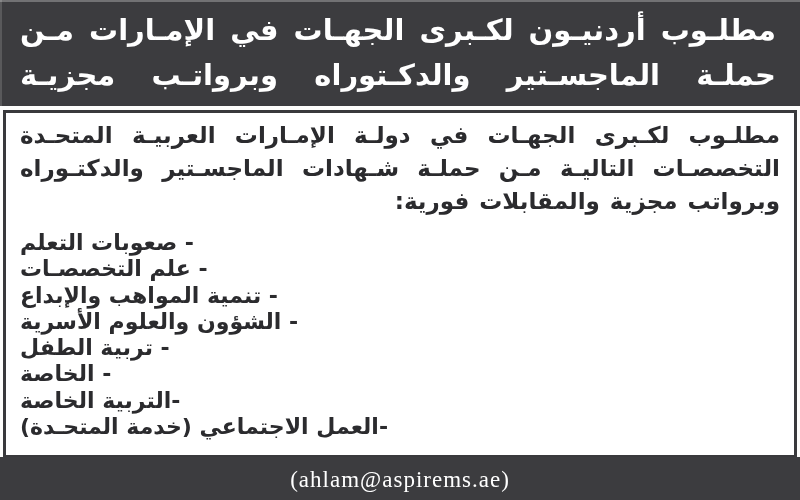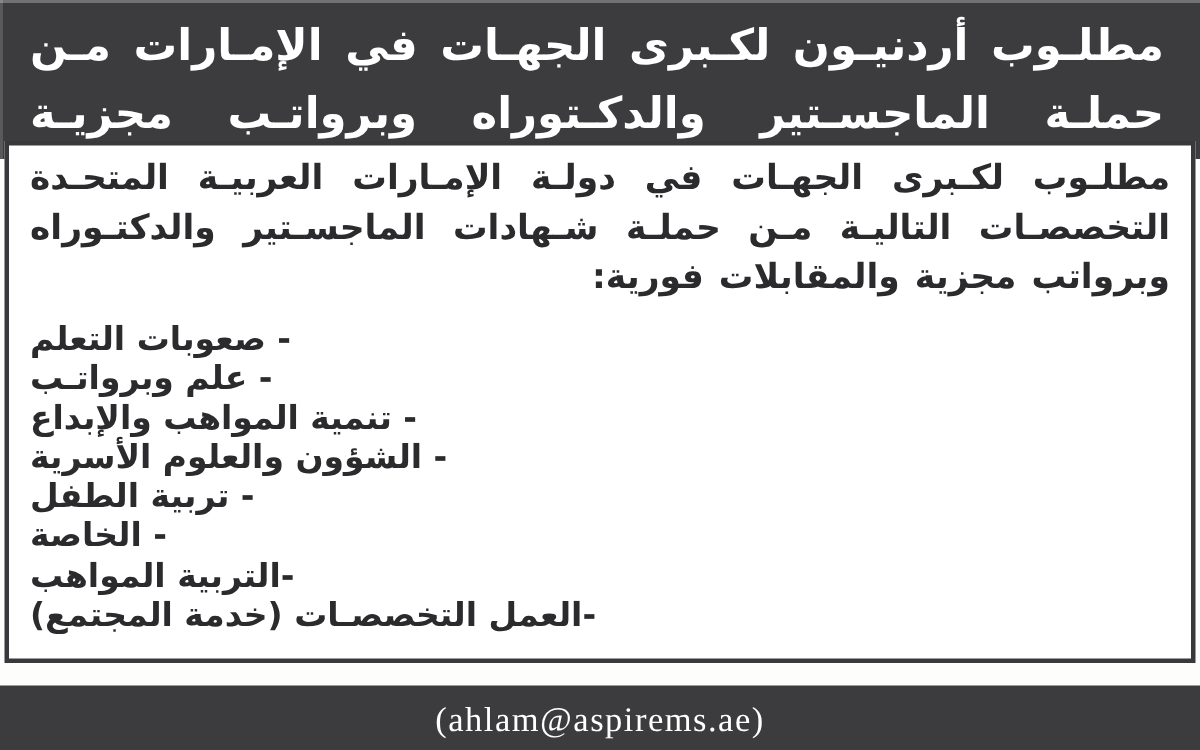--- a/index.html
+++ b/index.html
@@ -31,21 +31,21 @@
     line-height: 45px;
     text-align: justify;
     text-align-last: justify;
     -moz-text-align-last: justify;
     word-spacing: 4px;
     white-space: nowrap;
   }
   
   .body-box {
     position: absolute;
-    top: 94px; left: 3px; right: 3px;
+    top: 110px; left: 3px; right: 3px;
     height: 348px;
     box-sizing: border-box;
     background: #ffffff;
     border: 3px solid #39393c;
     padding: 6px 14px 0 14px;
     direction: rtl;
     color: #2b2b2e;
   }
   .intro {
     margin: 0;
@@ -97,27 +97,27 @@
 
   <div class="header-bar">
     <div class="header-line">مطلـوب أردنيـون لكـبرى الجهـات في الإمـارات مـن</div>
     <div class="header-line">حملـة الماجسـتير والدكـتوراه وبرواتـب مجزيـة</div>
   </div>
 
   <div class="body-box">
     <p class="intro">مطلـوب لكـبرى الجهـات في دولـة الإمـارات العربيـة المتحـدة التخصصـات التاليـة مـن حملـة شـهادات الماجسـتير والدكتـوراه وبرواتب مجزية والمقابلات فورية:</p>
     <ul class="spec-list">
       <li>- صعوبات التعلم</li>
-      <li>- علم وبرواتـب</li>
+      <li>- علم التخصصـات</li>
       <li>- تنمية المواهب والإبداع</li>
       <li>- الشؤون والعلوم الأسرية</li>
       <li>- تربية الطفل</li>
       <li>- الخاصة</li>
-      <li>-التربية المواهب</li>
-      <li>-العمل التخصصـات (خدمة المجتمع)</li>
+      <li>-التربية الخاصة</li>
+      <li>-العمل الاجتماعي (خدمة المتحـدة)</li>
     </ul>
   </div>
 
   <div class="footer-bar">
     <span class="footer-email">(ahlam@aspirems.ae)</span>
   </div>
 
 </div>
 
 </body></html>

